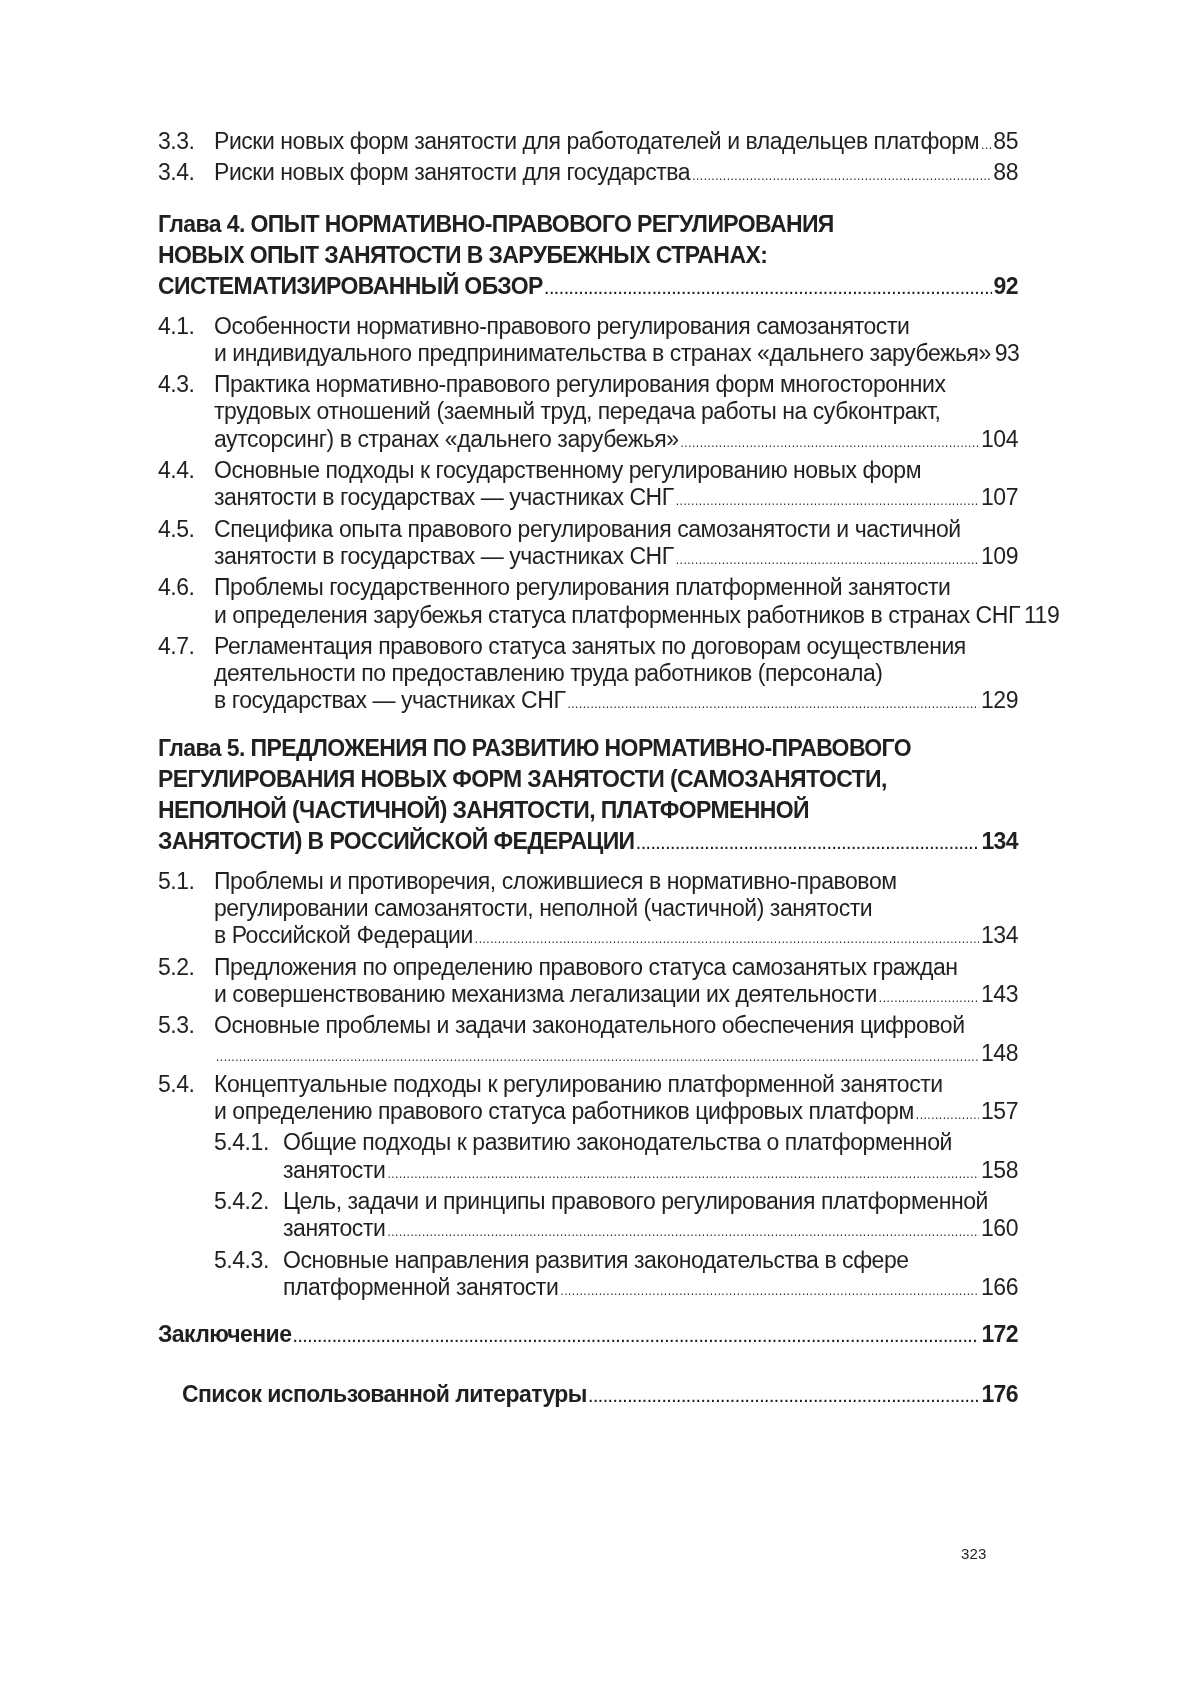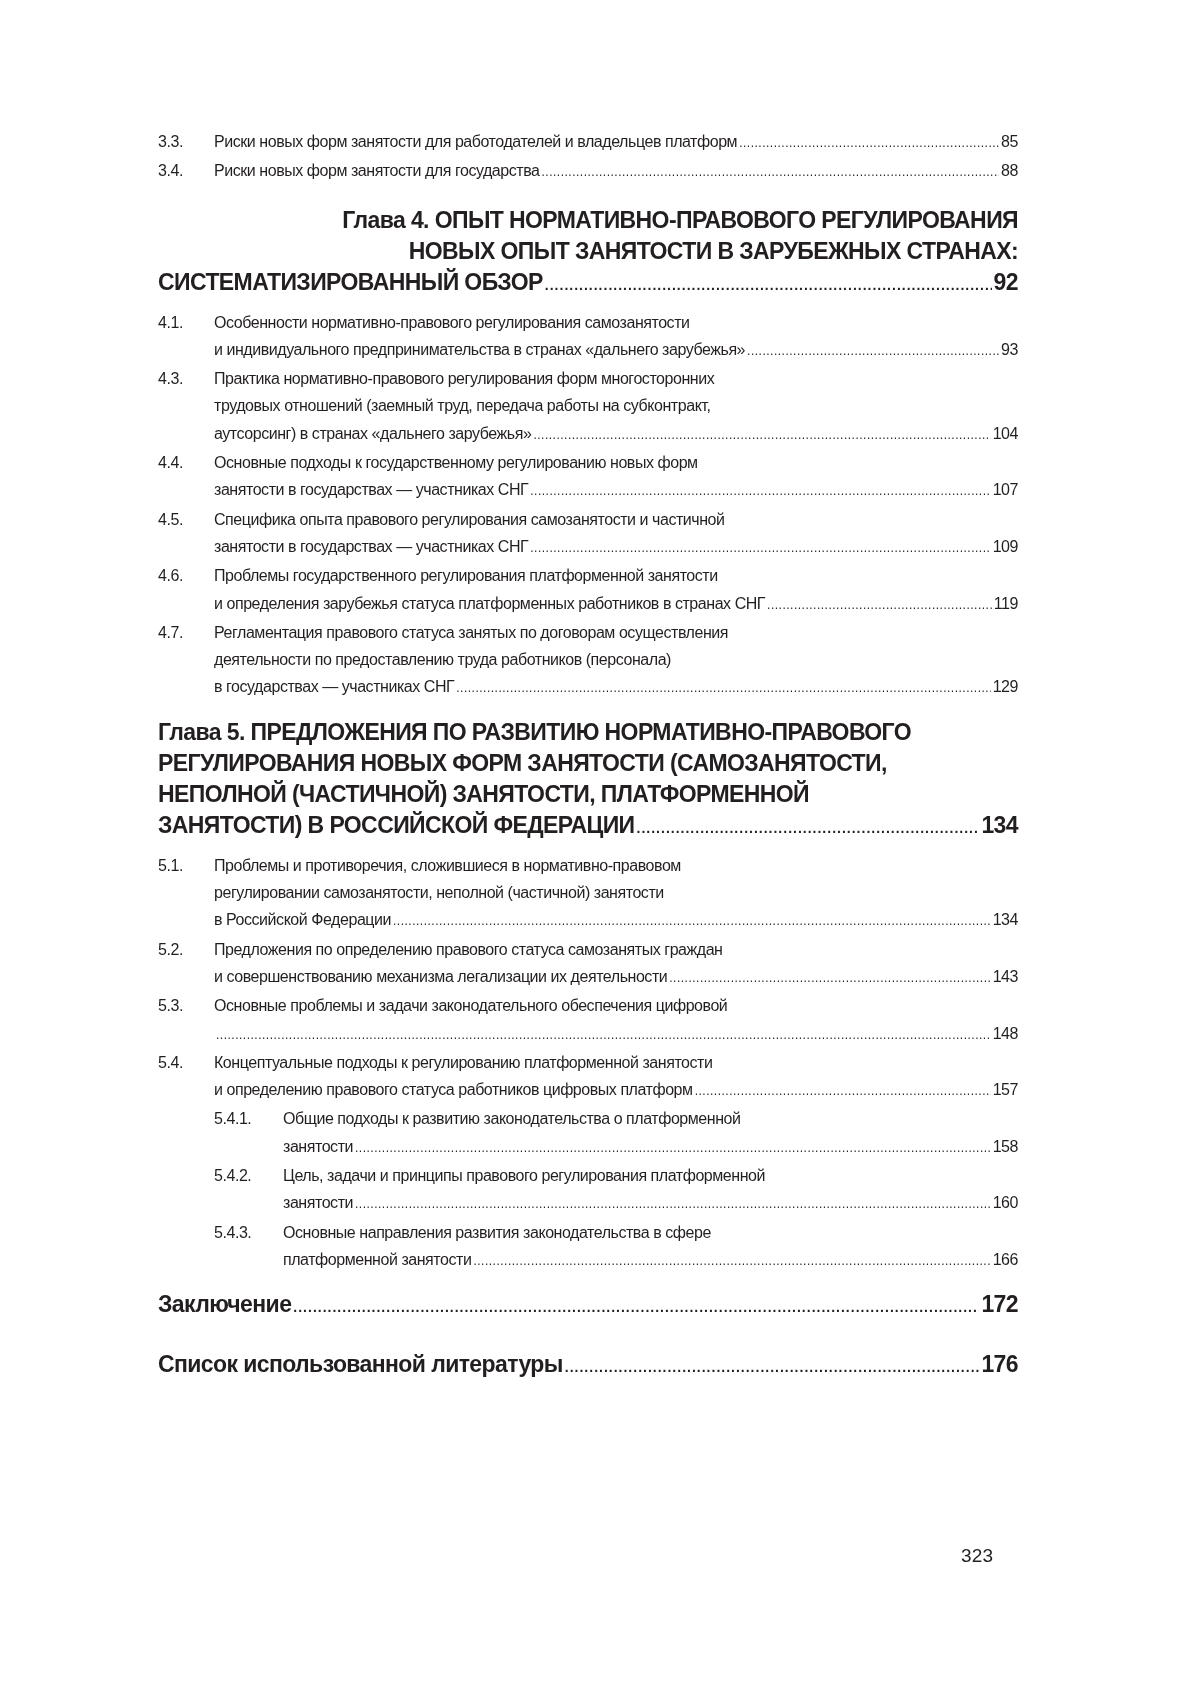--- a/index.html
+++ b/index.html
@@ -5,21 +5,21 @@
   html, body { margin: 0; padding: 0; background: #ffffff; }
   body {
     width: 1181px; height: 1693px; position: relative; overflow: hidden;
     font-family: "Liberation Sans", "DejaVu Sans", sans-serif;
     color: #231f20;
   }
   .toc {
     position: absolute; left: 158px; top: 128px; width: 860px;
   }
   .entry {
-    position: relative; font-size: 16px; line-height: 27.3px;
+    position: relative; font-size: 23px; line-height: 27.3px;
     letter-spacing: -0.45px;
   }
   .entry .num {
     position: absolute; left: 0; top: 0;
   }
   .entry .body { margin-left: 56px; }
   .entry.sub .num { left: 56px; }
   .entry.sub .body { margin-left: 125px; }
   .line { display: block; white-space: nowrap; }
   .lastline { display: flex; align-items: baseline; white-space: nowrap; }
@@ -31,24 +31,24 @@
   .lastline .dots::before {
     content: "....................................................................................................................................................................................................................................................................................................";
   }
   .lastline .pg { flex: 0 0 auto; }
   .chapter {
     font-weight: bold; font-size: 23px; line-height: 31px;
     letter-spacing: -0.6px; margin-top: 14px; margin-bottom: 8px;
   }
   .chapter .lastline .dots { font-size: 14px; letter-spacing: 1px; }
   .standalone { margin-top: 14px; }
-  .standalone + .standalone { margin-top: 26px; }
+  .standalone + .standalone { margin-top: 26px; margin-left: 24px; }
   .pagenum {
     position: absolute; left: 961px; top: 1545px;
-    font-size: 19px; letter-spacing: 0.2px;
+    font-size: 15px; letter-spacing: 0.2px;
   }
 </style>
 </head>
 <body>
 
 <div class="toc">
 
   <div class="entry">
     <span class="num">3.3.</span>
     <div class="body">
@@ -64,21 +64,21 @@
     <span class="num">3.4.</span>
     <div class="body">
       <div class="lastline">
           <span class="t">Риски новых форм занятости для государства</span>
           <span class="dots"></span>
           <span class="pg">88</span>
         </div>
     </div>
   </div>
 
-  <div class="chapter" style="margin-top:18px;text-align:right;">
+  <div class="chapter" style="margin-top:18px;">
     <span class="line">Глава 4. ОПЫТ НОРМАТИВНО-ПРАВОВОГО РЕГУЛИРОВАНИЯ</span>
     <span class="line">НОВЫХ ОПЫТ ЗАНЯТОСТИ В ЗАРУБЕЖНЫХ СТРАНАХ:</span>
     <div class="lastline">
         <span class="t">СИСТЕМАТИЗИРОВАННЫЙ ОБЗОР</span>
         <span class="dots"></span>
         <span class="pg">92</span>
       </div>
   </div>
 
   <div class="entry">

